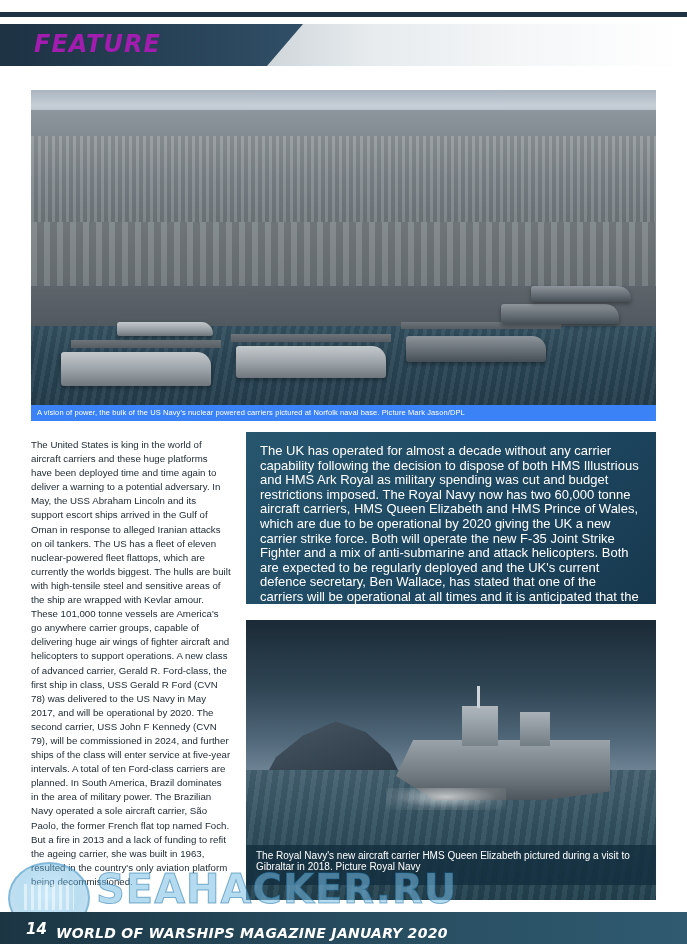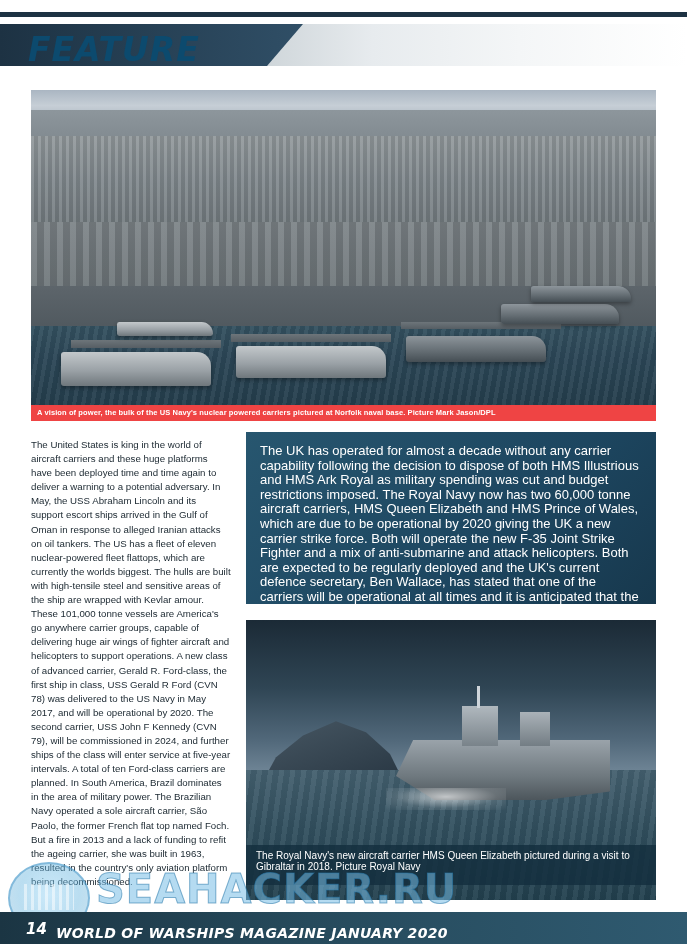--- a/index.html
+++ b/index.html
@@ -39,27 +39,27 @@
   }
   .header-band .notch-inner {
     position: absolute;
     right: 0; top: 0;
     width: 420px; height: 42px;
     background: linear-gradient(90deg, #cfd6da 0%, #e7ebee 25%, #f4f6f7 60%, #ffffff 100%);
     clip-path: polygon(36px 0, 420px 0, 420px 42px, 0 42px);
   }
   .header-title {
     position: absolute;
-    left: 28px; top: 30px;
+    left: 34px; top: 30px;
     font-family: "DejaVu Sans", sans-serif;
     font-weight: bold;
     font-style: italic;
-    font-size: 33px;
+    font-size: 24px;
     letter-spacing: 1px;
-    color: #0c4a6e;
+    color: #a21caf;
     text-transform: uppercase;
   }
   .header-rule {
     position: absolute;
     left: 0; top: 12px;
     width: 687px; height: 5px;
     background: #1d3243;
   }
 
   
@@ -113,22 +113,21 @@
   .hero .pier {
     position: absolute;
     background: linear-gradient(180deg, #6d757a 0%, #565e64 100%);
   }
 
   .caption-bar {
     position: absolute;
     left: 31px; top: 405px;
     width: 625px;
     height: 16px;
-    background: #ef4444;
-    font-weight: bold;
+    background: #3b82f6;
   }
   .caption-bar span {
     display: block;
     padding: 3px 0 0 6px;
     color: #ffffff;
     font-size: 7.5px;
     font-family: "Liberation Sans", sans-serif;
     letter-spacing: 0.1px;
   }
 

